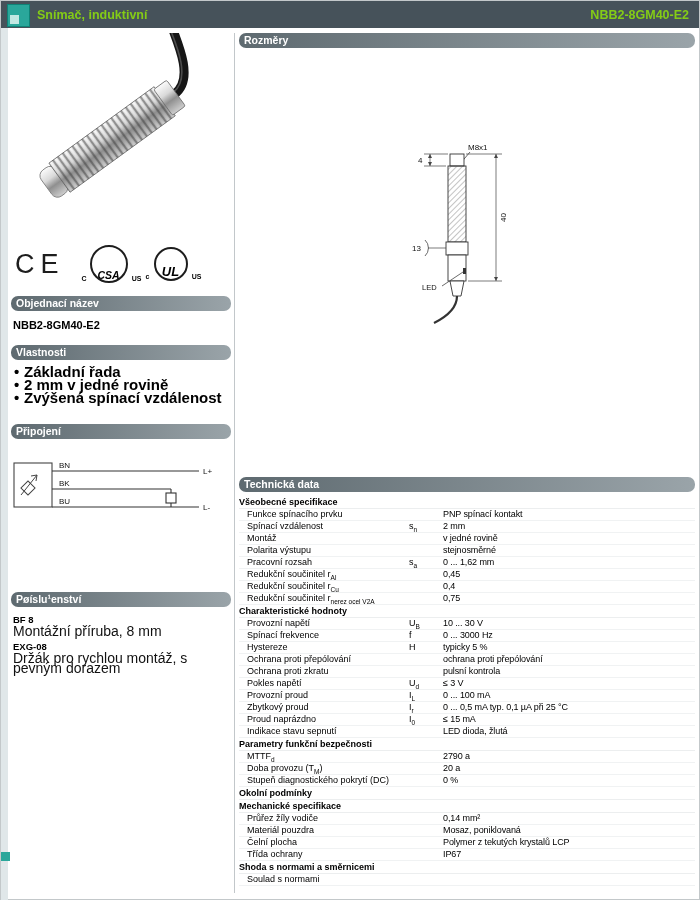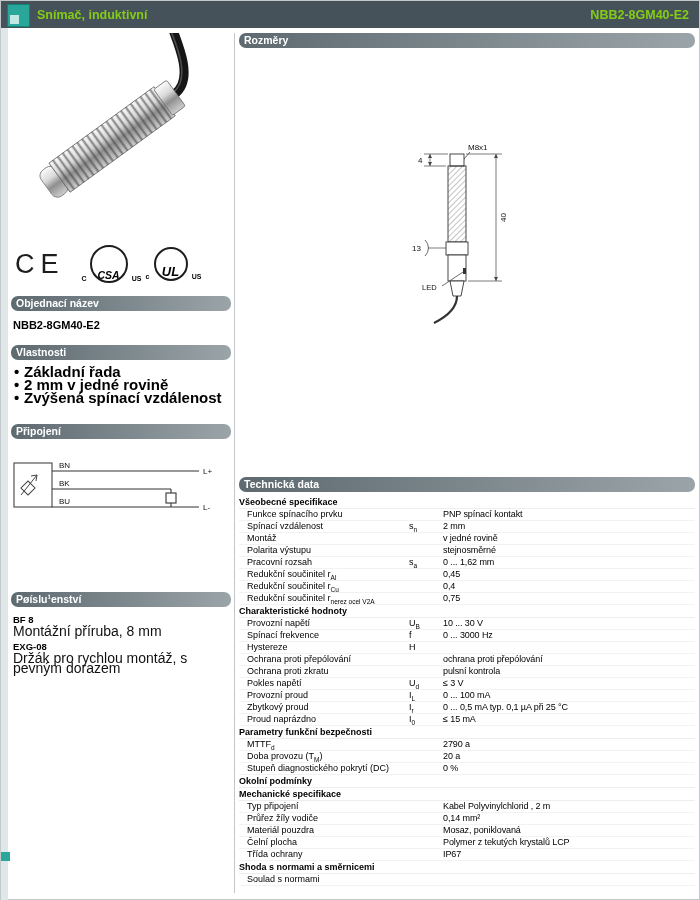--- a/index.html
+++ b/index.html
@@ -249,20 +249,21 @@
           <div class="t-value">10 ... 30 V</div>
         </div>
         <div class="t-row">
           <div class="t-label">Spínací frekvence</div>
           <div class="t-sym">f</div>
           <div class="t-value">0 ... 3000 Hz</div>
         </div>
         <div class="t-row">
           <div class="t-label">Hystereze</div>
           <div class="t-sym">H</div>
+          <div class="t-value">typicky 5  %</div>
         </div>
         <div class="t-row">
           <div class="t-label">Ochrana proti přepólování</div>
           <div class="t-sym"></div>
           <div class="t-value">ochrana proti přepólování</div>
         </div>
         <div class="t-row">
           <div class="t-label">Ochrana proti zkratu</div>
           <div class="t-sym"></div>
           <div class="t-value">pulsní kontrola</div>
@@ -280,44 +281,44 @@
         <div class="t-row">
           <div class="t-label">Zbytkový proud</div>
           <div class="t-sym">I<sub>r</sub></div>
           <div class="t-value">0 ... 0,5 mA typ. 0,1 µA při 25 °C</div>
         </div>
         <div class="t-row">
           <div class="t-label">Proud naprázdno</div>
           <div class="t-sym">I<sub>0</sub></div>
           <div class="t-value">≤ 15 mA</div>
         </div>
+        <div class="t-row">
+          <div class="t-label">Indikace stavu sepnutí</div>
+          <div class="t-sym"></div>
+          <div class="t-value">LED dioda, žlutá</div>
+        </div>
         <div class="t-group">Parametry funkční bezpečnosti</div>
         <div class="t-row">
           <div class="t-label">MTTF<sub>d</sub></div>
           <div class="t-sym"></div>
           <div class="t-value">2790 a</div>
         </div>
         <div class="t-row">
           <div class="t-label">Doba provozu (T<sub>M</sub>)</div>
           <div class="t-sym"></div>
           <div class="t-value">20 a</div>
         </div>
         <div class="t-row">
           <div class="t-label">Stupeň diagnostického pokrytí (DC)</div>
           <div class="t-sym"></div>
           <div class="t-value">0 %</div>
         </div>
         <div class="t-group">Okolní podmínky</div>
         <div class="t-group">Mechanické specifikace</div>
         <div class="t-row">
-          <div class="t-label">Typ připojení</div>
-          <div class="t-sym"></div>
-          <div class="t-value">Kabel Polyvinylchlorid , 2 m</div>
-        </div>
-        <div class="t-row">
           <div class="t-label">Průřez žíly vodiče</div>
           <div class="t-sym"></div>
           <div class="t-value">0,14 mm²</div>
         </div>
         <div class="t-row">
           <div class="t-label">Materiál pouzdra</div>
           <div class="t-sym"></div>
           <div class="t-value">Mosaz, poniklovaná</div>
         </div>
         <div class="t-row">

